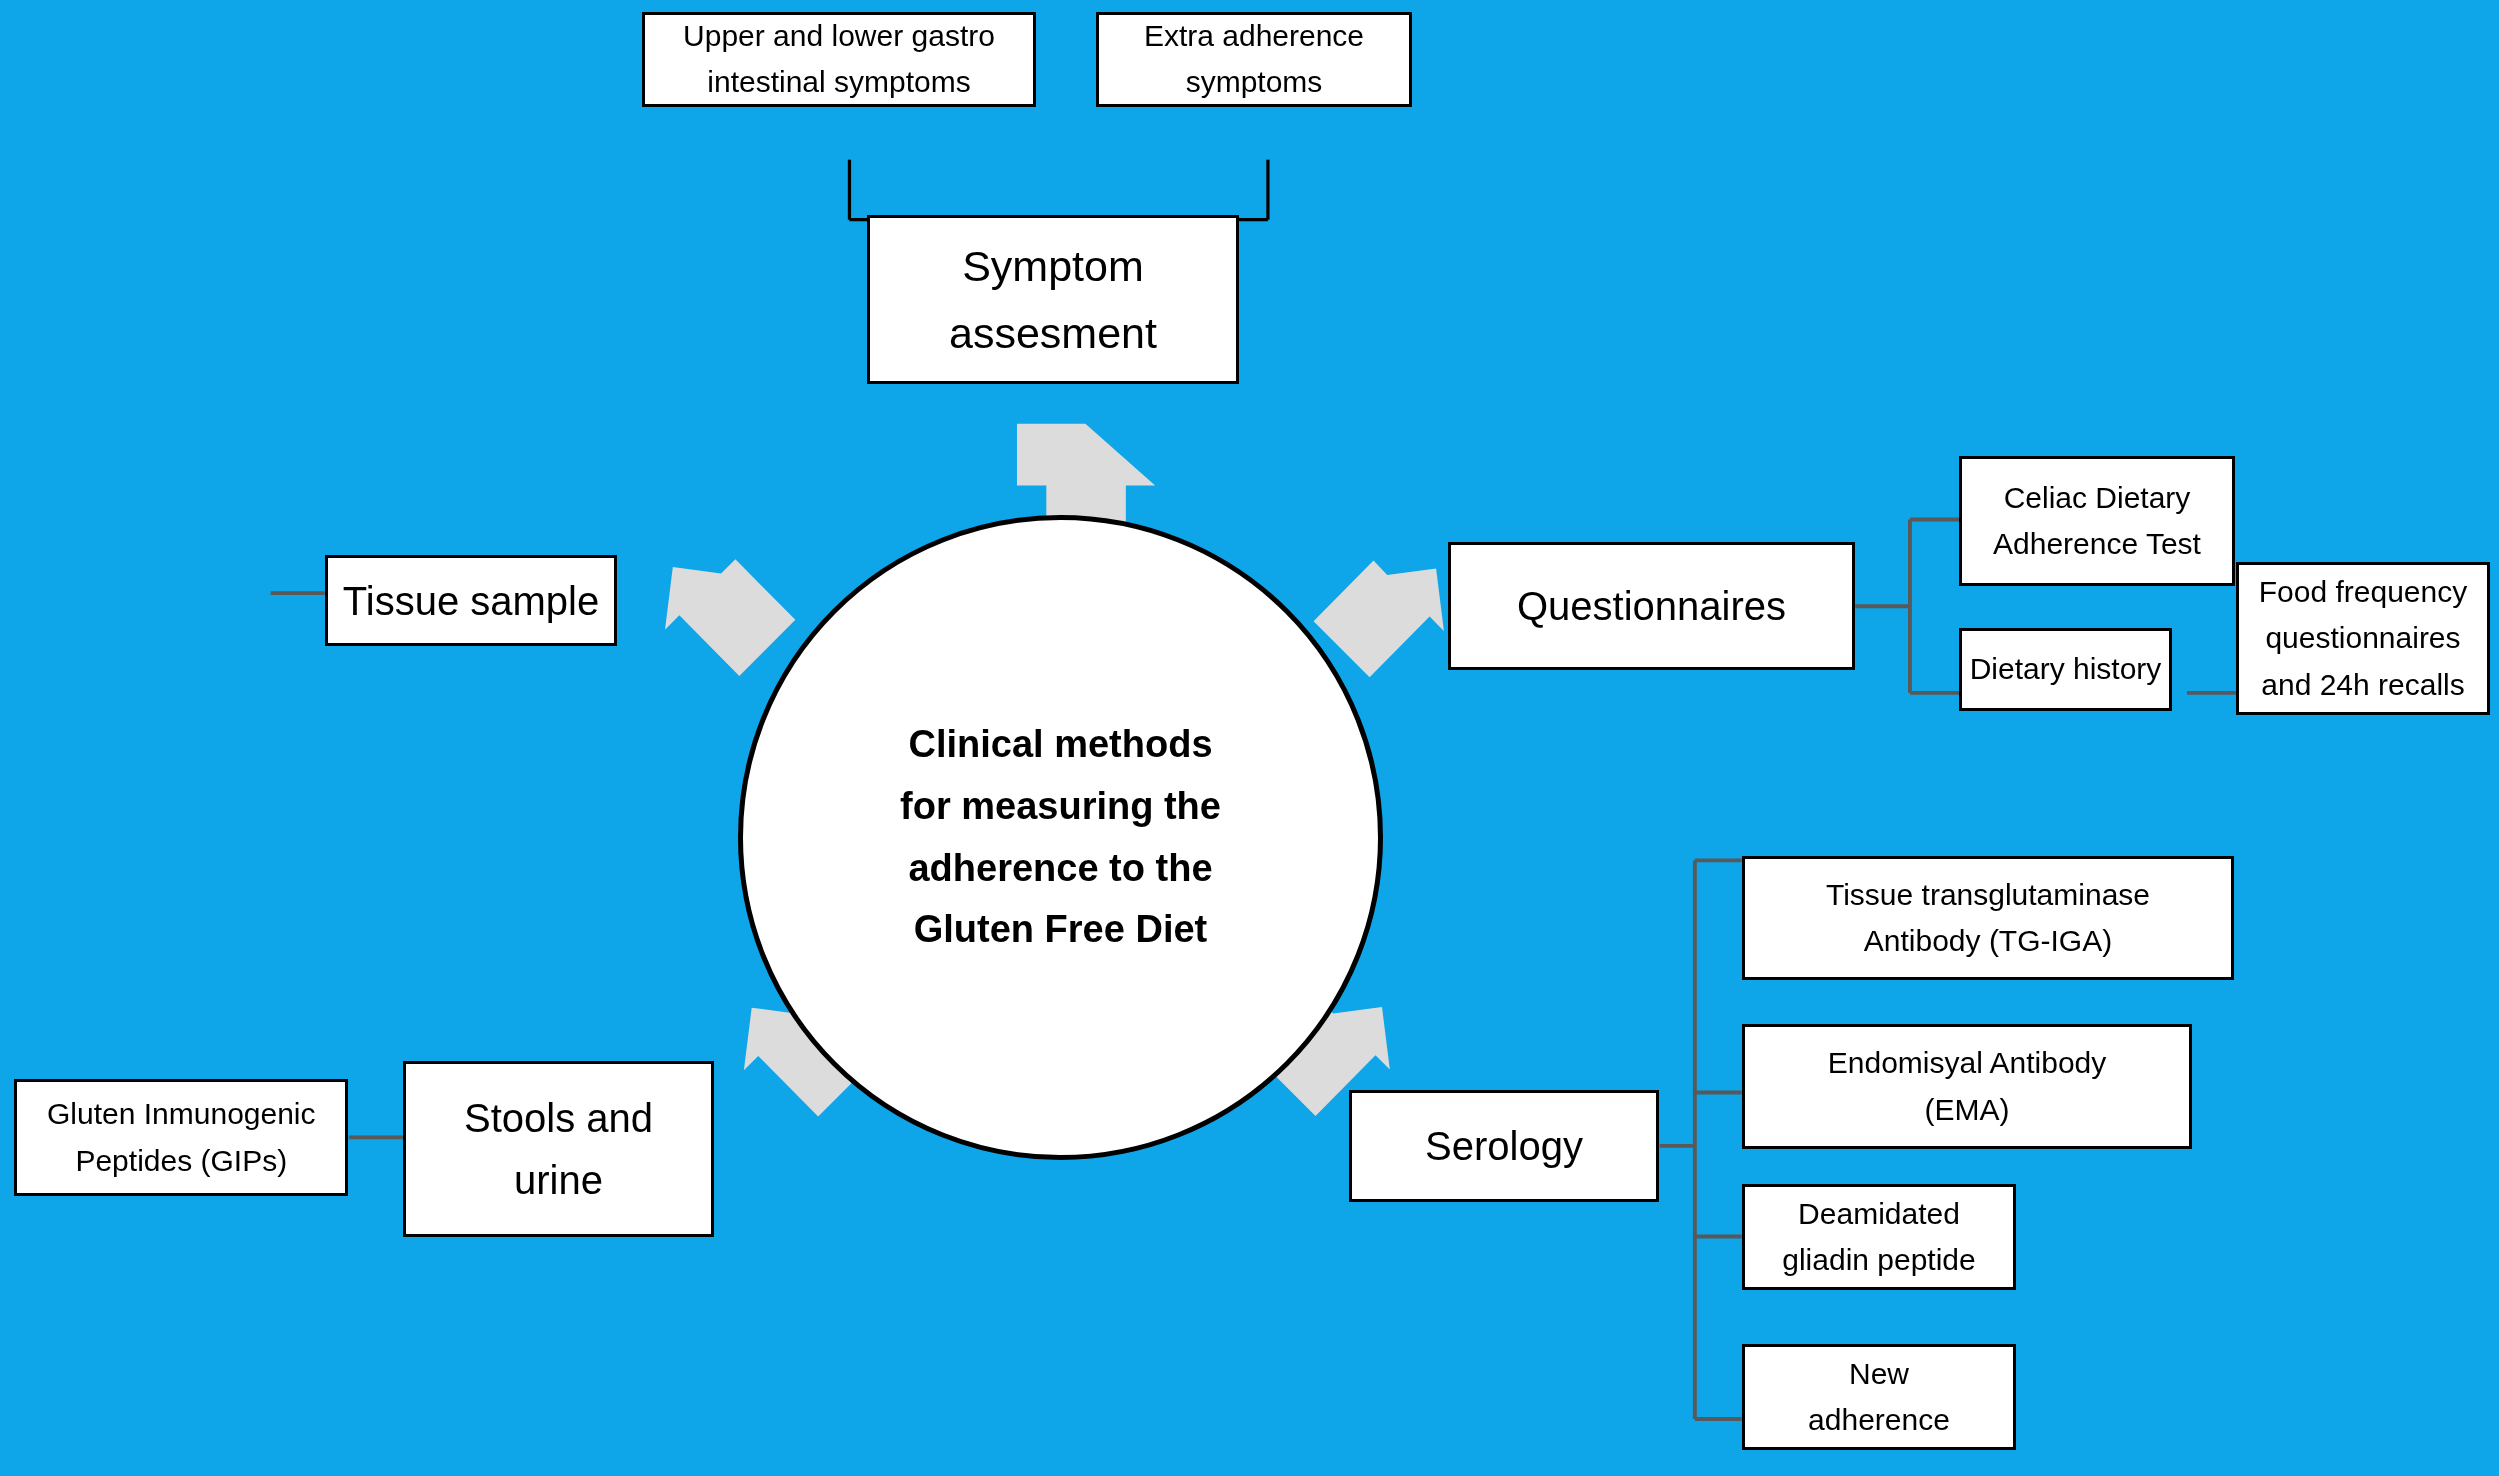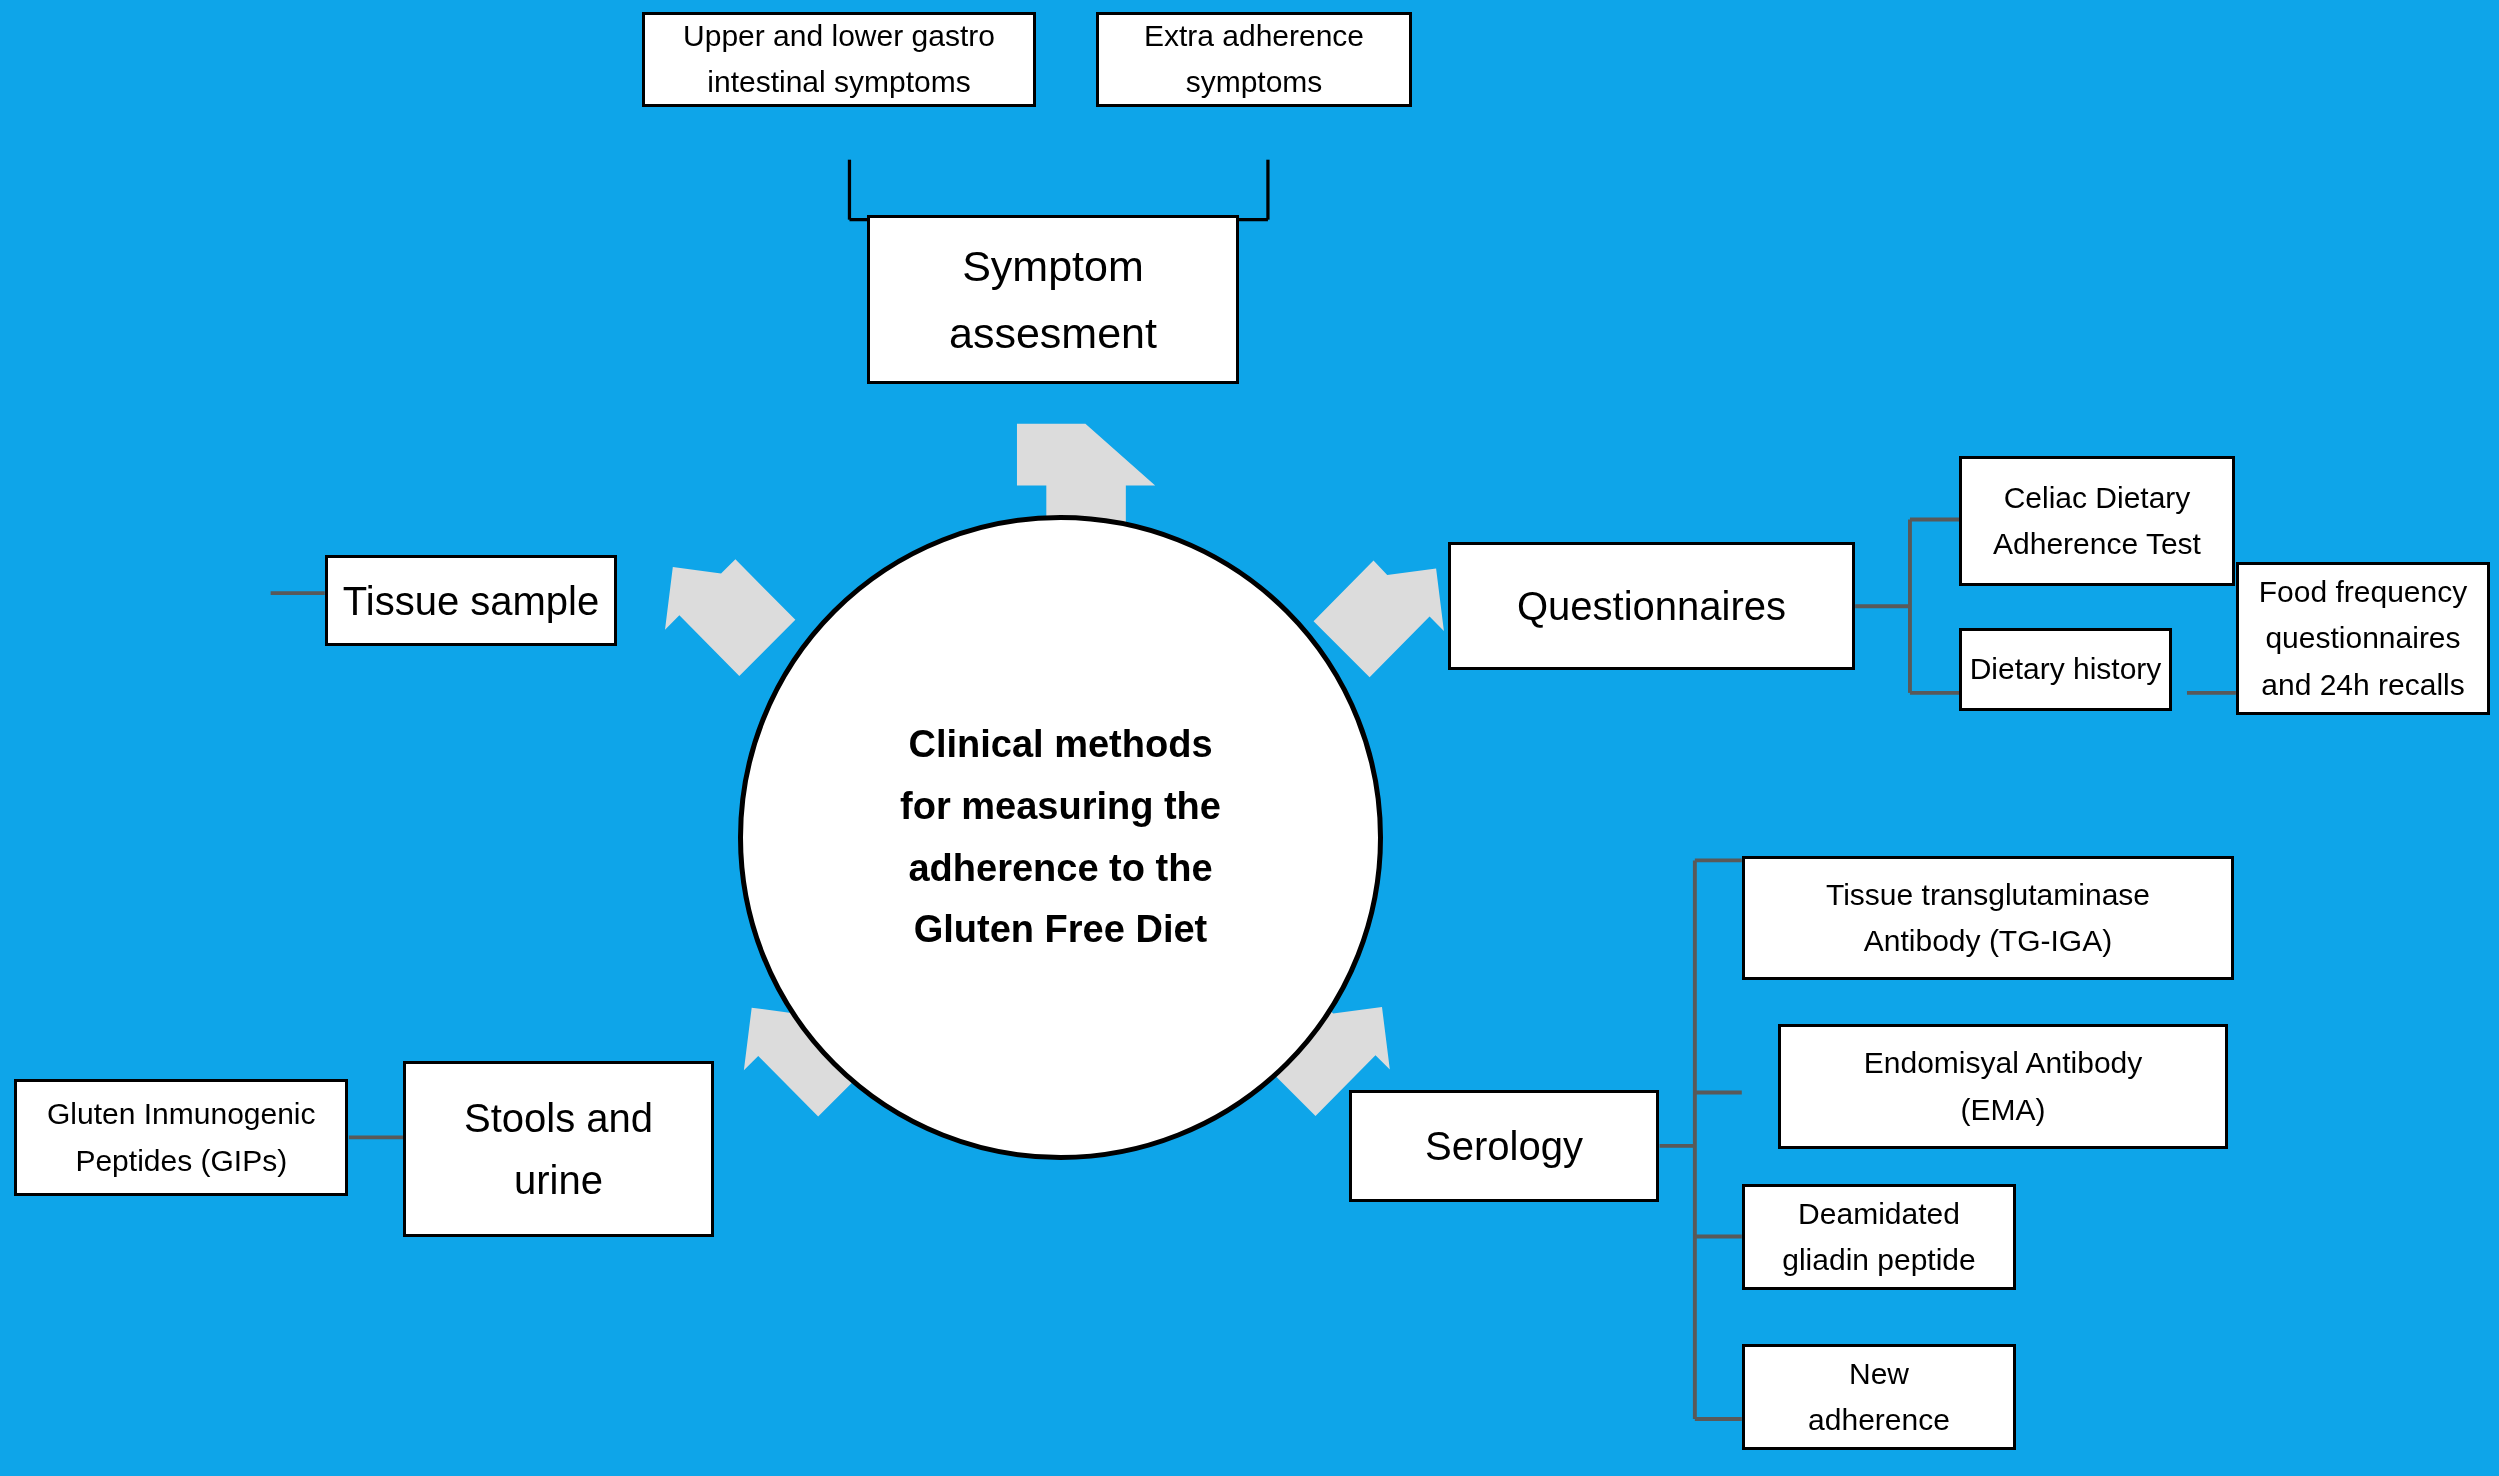--- a/index.html
+++ b/index.html
@@ -199,21 +199,21 @@
     <span class="txt">Serology</span>
   </div>
 
   <div class="node sz-sm" style="left:1742px; top:856px; width:492px; height:124px;">
     <span class="txt">
       <span>Tissue transglutaminase</span><br>
       <span>Antibody  (TG-IGA)</span>
     </span>
   </div>
 
-  <div class="node sz-sm" style="left:1742px; top:1024px; width:450px; height:125px;margin-left:36px;">
+  <div class="node sz-sm" style="left:1742px; top:1024px; width:450px; height:125px;">
     <span class="txt">
       <span>Endomisyal Antibody</span><br>
       <span>(EMA)</span>
     </span>
   </div>
 
   <div class="node sz-sm" style="left:1742px; top:1184px; width:274px; height:106px;">
     <span class="txt">
       <span>Deamidated</span><br>
       <span>gliadin peptide</span>

